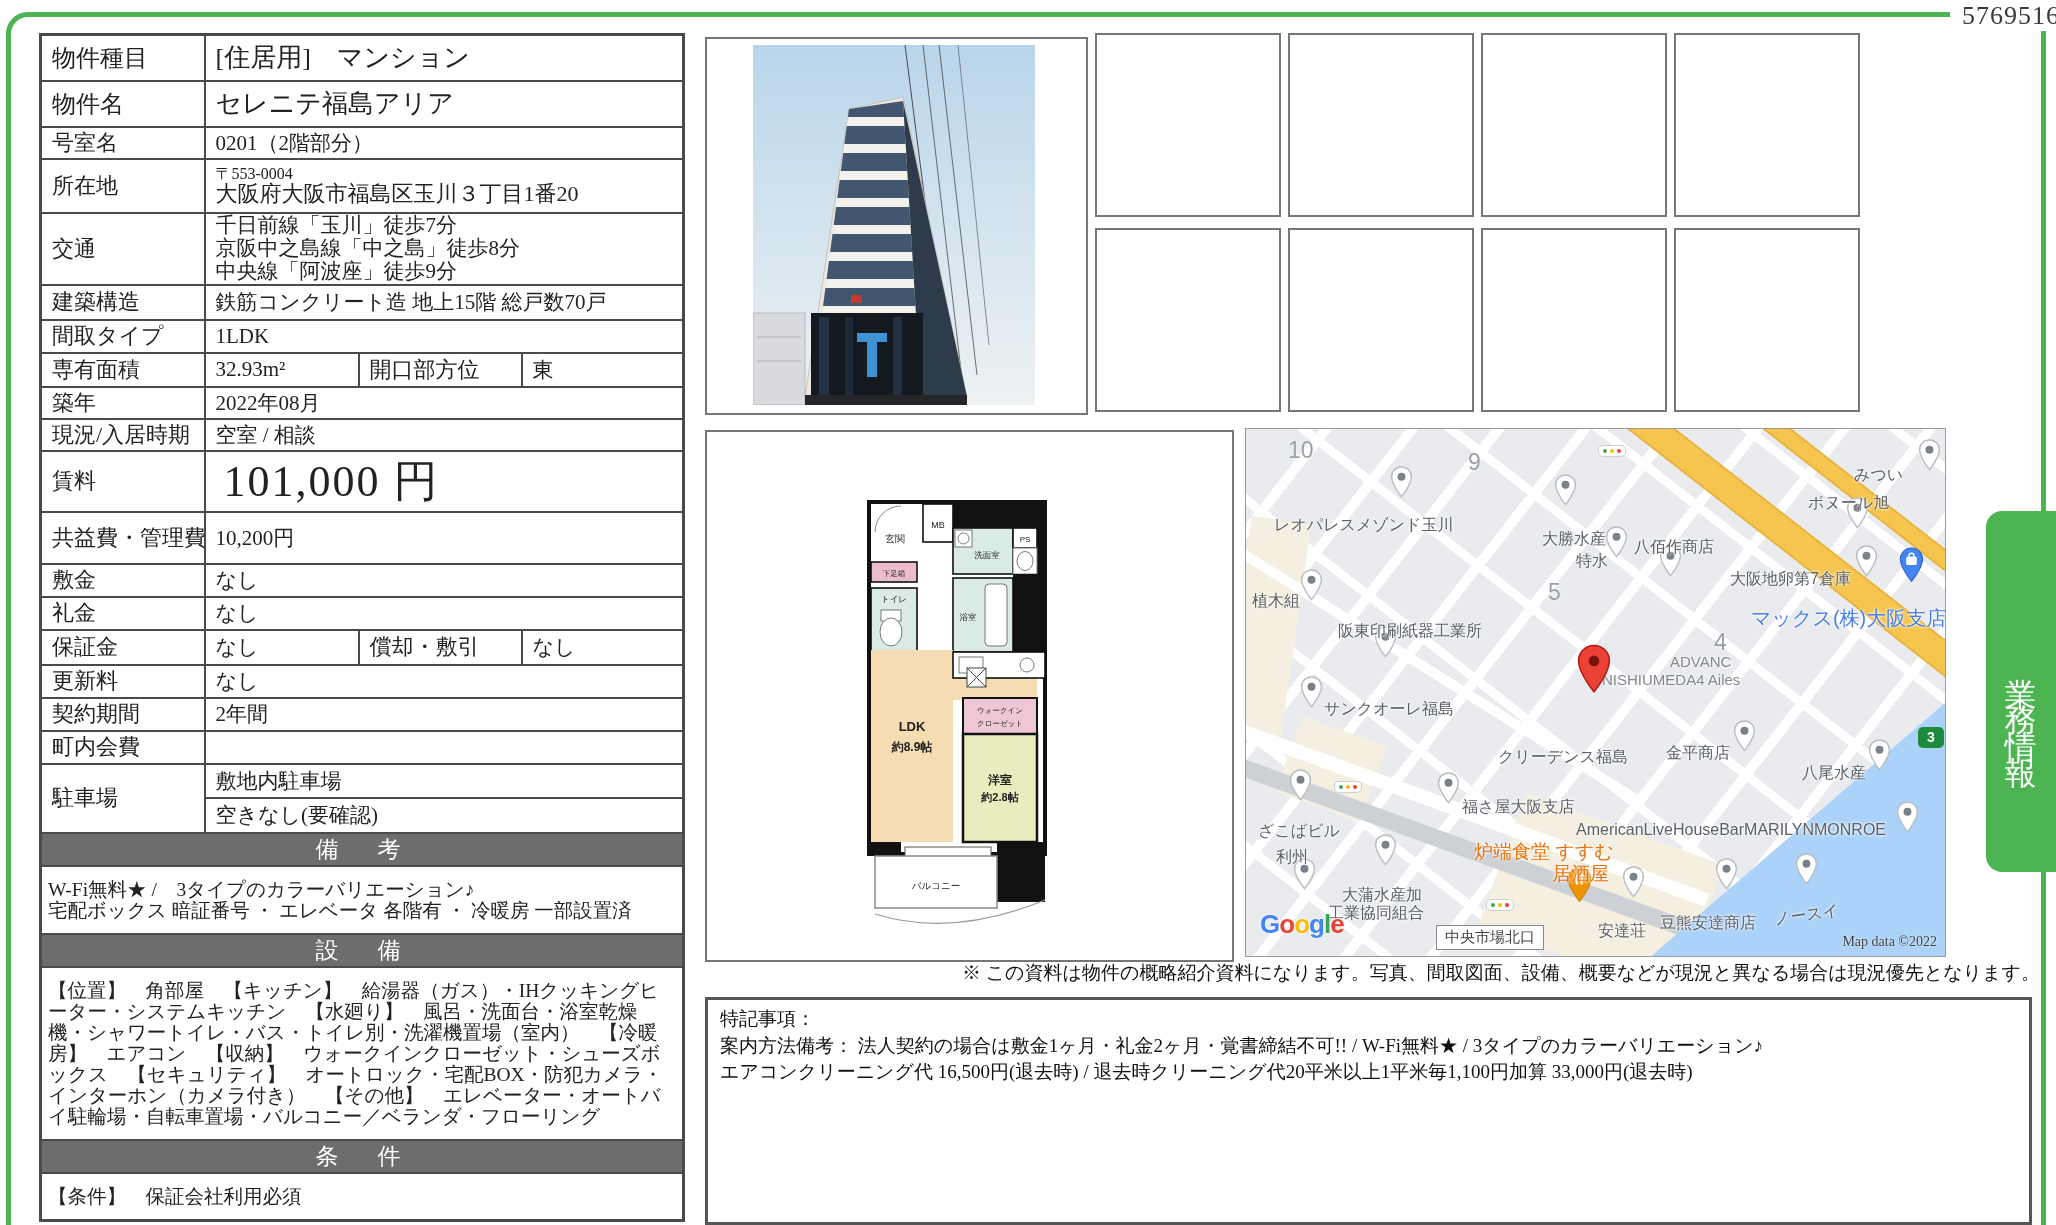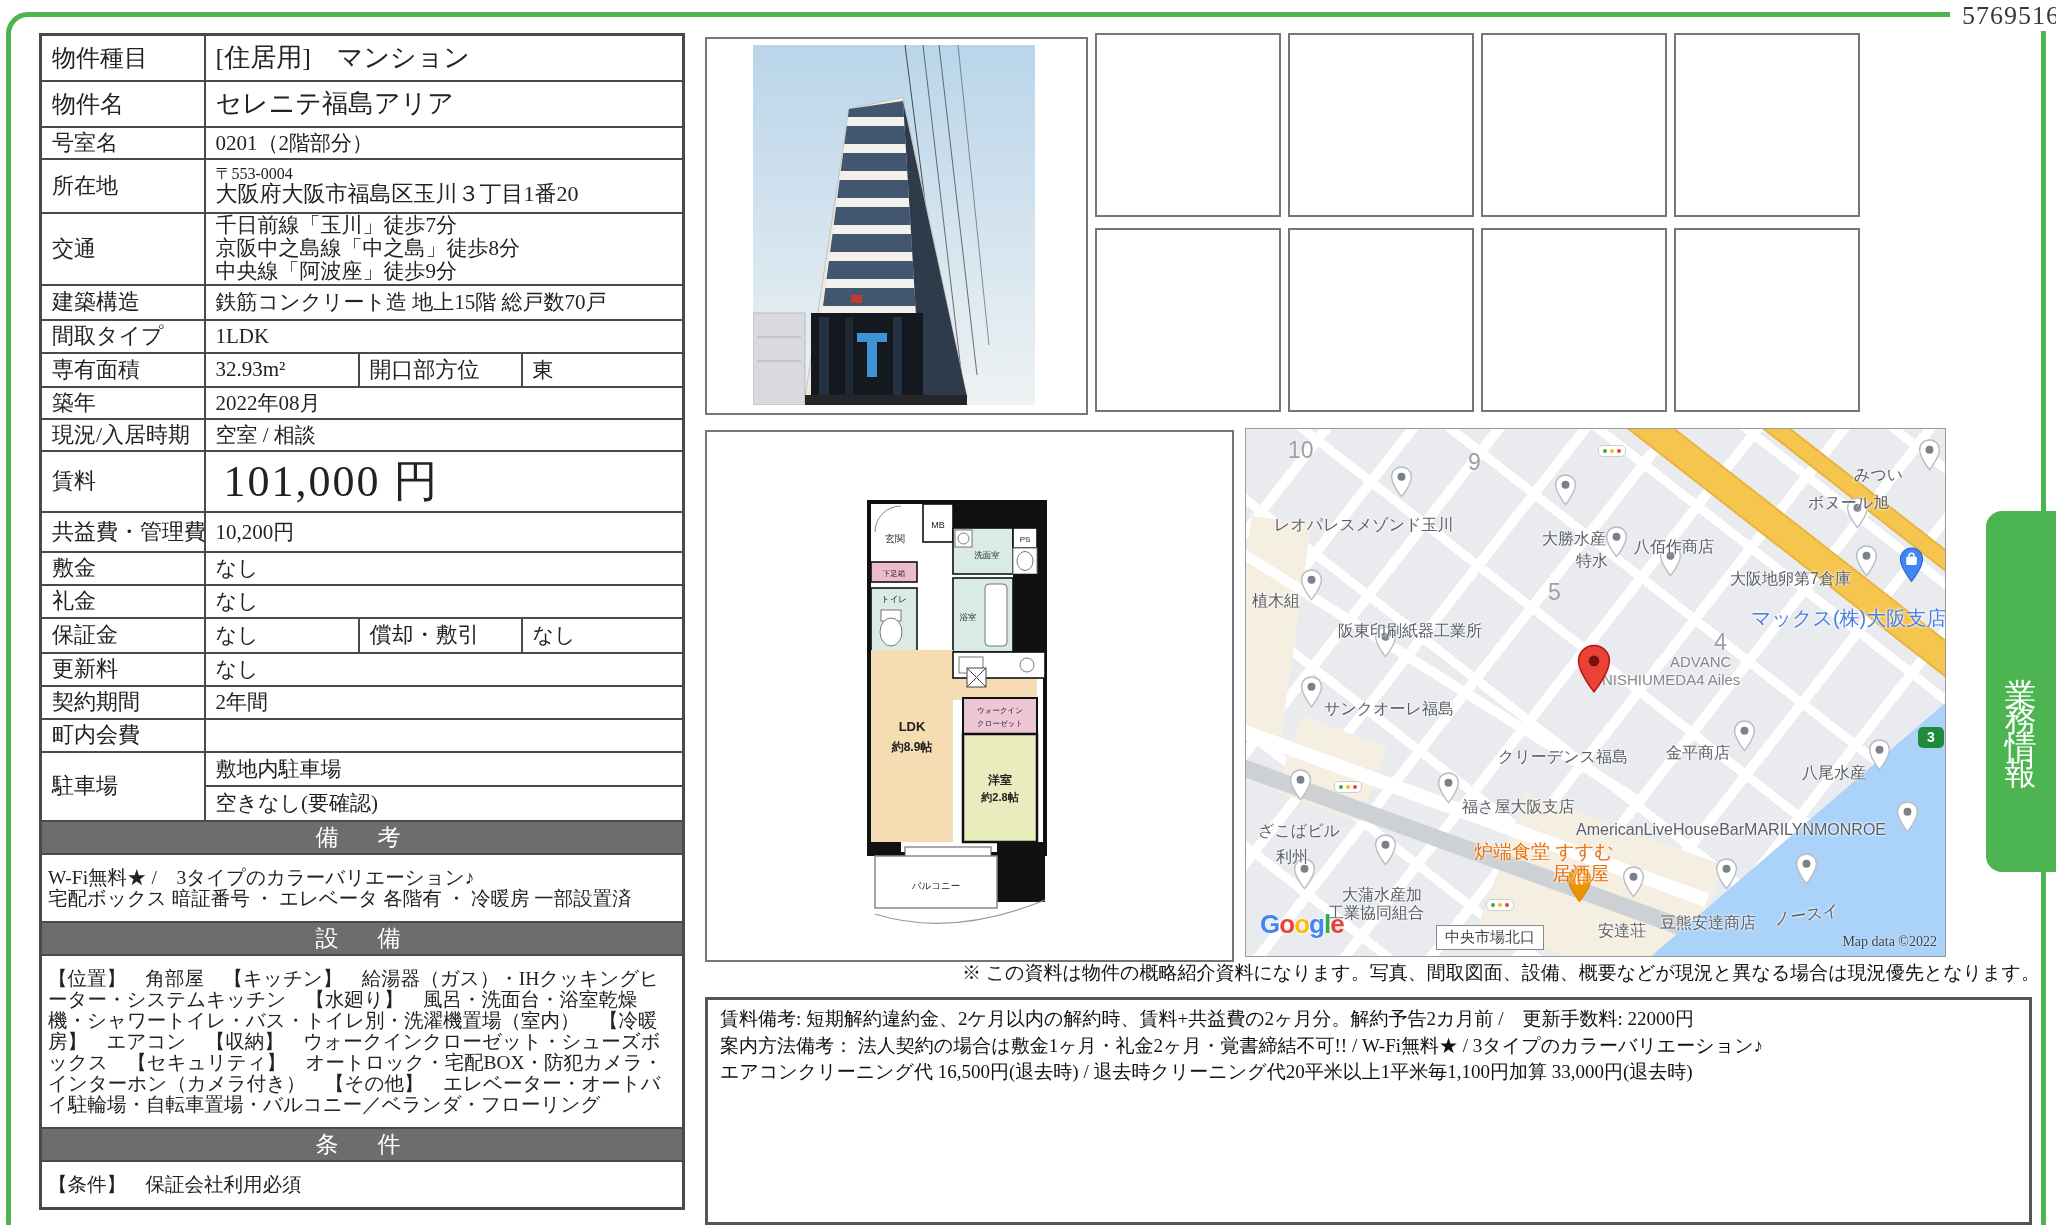--- a/index.html
+++ b/index.html
@@ -137,21 +137,21 @@
       <td class="val" colspan="3">2022年08月</td>
     </tr>
     <tr style="height:32px">
       <td class="lbl">現況/入居時期</td>
       <td class="val" colspan="3">空室 /  相談</td>
     </tr>
     <tr style="height:50px">
       <td class="lbl">賃料</td>
       <td class="val rent-val" colspan="3">101,000 円</td>
     </tr>
-    <tr style="height:40px">
+    <tr style="height:52px">
       <td class="lbl">共益費・管理費</td>
       <td class="val" colspan="3">10,200円</td>
     </tr>
     <tr style="height:33px">
       <td class="lbl">敷金</td>
       <td class="val" colspan="3">なし</td>
     </tr>
     <tr style="height:33px">
       <td class="lbl">礼金</td>
       <td class="val" colspan="3">なし</td>
@@ -466,17 +466,17 @@
     <div class="mlabel" style="left:528px;top:476px;transform:rotate(-8deg)">ノースイ</div>
     <div class="mlabel mboxed" style="left:190px;top:496px">中央市場北口</div>
 
     <div class="shield" style="left:672px;top:298px">3</div>
     <div class="mattr">Map data ©2022</div>
     <div class="glogo"><span style="color:#4285F4">G</span><span style="color:#EA4335">o</span><span style="color:#FBBC05">o</span><span style="color:#4285F4">g</span><span style="color:#34A853">l</span><span style="color:#EA4335">e</span></div>
   </div>
 
   <div id="map-note">※ この資料は物件の概略紹介資料になります。写真、間取図面、設備、概要などが現況と異なる場合は現況優先となります。</div>
   <div id="notes-box">
-    <div>賃料備考: 短期解約違約金、2ケ月以内の解約時、賃料+共益費の2ヶ月分。解約予告2カ月前 /　更新手数料: 22000円</div>
+    <div>特記事項：</div>
     <div>案内方法備考： 法人契約の場合は敷金1ヶ月・礼金2ヶ月・覚書締結不可!! /  W-Fi無料★ /  3タイプのカラーバリエーション♪</div>
     <div>エアコンクリーニング代 16,500円(退去時) /  退去時クリーニング代20平米以上1平米毎1,100円加算  33,000円(退去時)</div>
   </div>
 </div>
 
 </body></html>

